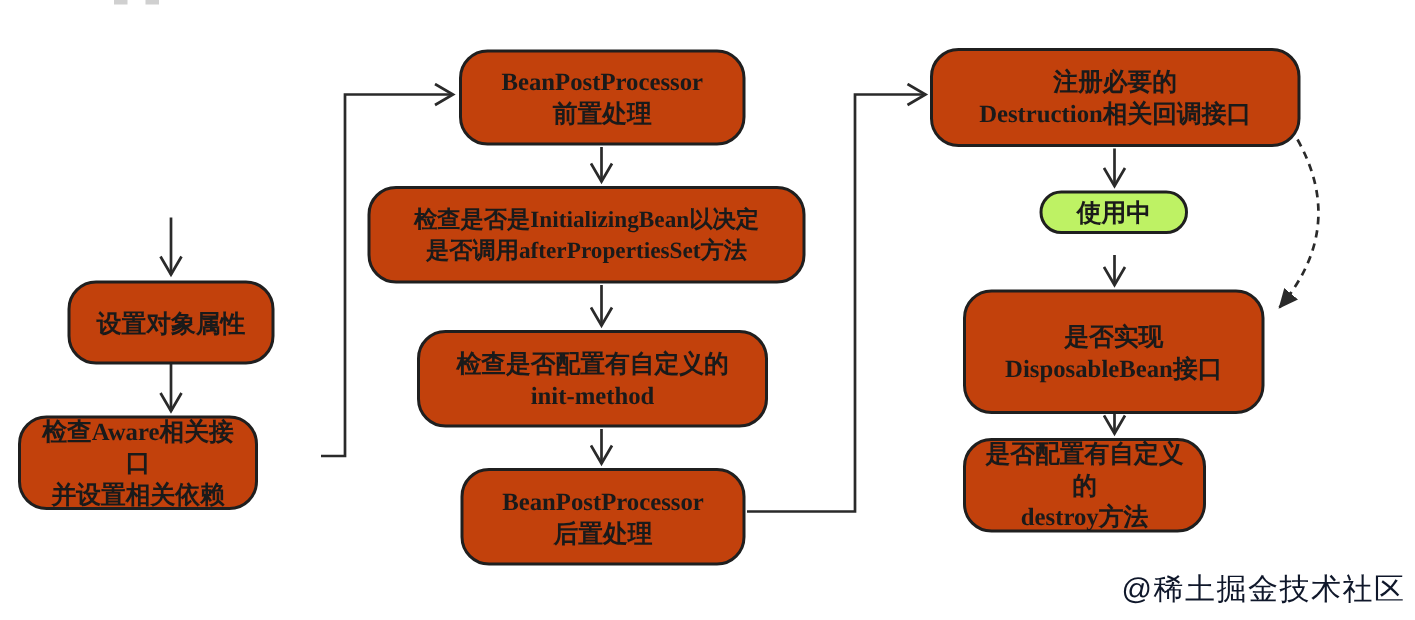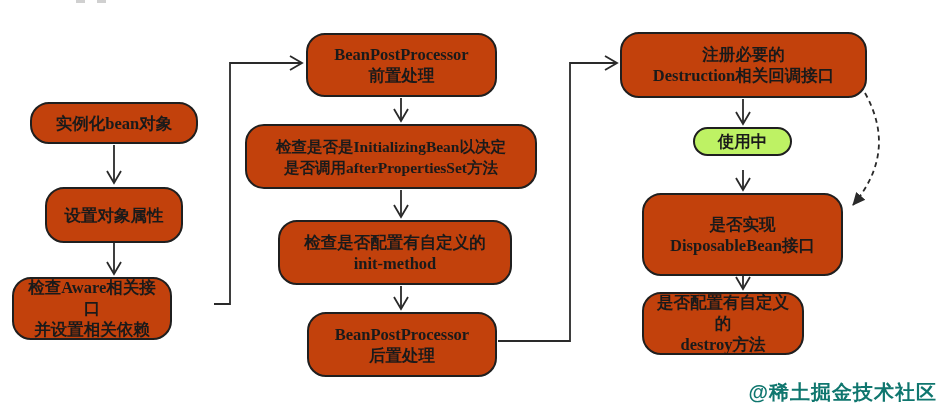--- a/index.html
+++ b/index.html
@@ -31,23 +31,22 @@
   #n-bpp-before{left:306px;top:33px;width:191px;height:64px;}
   #n-init-bean{left:245px;top:124px;width:292px;height:65px;font-size:15.5px;}
   #n-init-method{left:278px;top:220px;width:234px;height:65px;}
   #n-bpp-after{left:307px;top:312px;width:190px;height:65px;}
   #n-destruction{left:620px;top:32px;width:247px;height:66px;}
   #n-in-use{left:693px;top:127px;width:99px;height:29px;background:#bef264;border-width:2.5px;border-radius:21px;}
   #n-disposable{left:642px;top:193px;width:201px;height:83px;}
   #n-destroy{left:642px;top:292px;width:162px;height:63px;}
   .watermark{
     position:absolute;right:6px;bottom:7px;
-    color:#0f766e;font-size:20px;letter-spacing:1px;
+    color:#0f172a;font-size:20px;letter-spacing:1px;
     font-family:"Liberation Sans","DejaVu Sans",sans-serif;
-    font-weight:bold;
   }
   .artifact{position:absolute;background:#aaaaaa;opacity:.55;height:3px;width:9px;top:0;}
   .artifact.a1{left:76px;}
   .artifact.a2{left:97px;}
 </style>
 </head>
 <body>
 
 <div class="canvas">
 
@@ -68,21 +67,20 @@
       <path d="M401,190 L401,217" marker-end="url(#arrowOpen)"></path>
       <path d="M401,286 L401,309" marker-end="url(#arrowOpen)"></path>
       <path d="M498,341 L570,341 L570,63 L617,63" marker-end="url(#arrowOpen)"></path>
       <path d="M743,99 L743,124" marker-end="url(#arrowOpen)"></path>
       <path d="M743,170 L743,190" marker-end="url(#arrowOpen)"></path>
       <path d="M743,261 L743,289" marker-end="url(#arrowOpen)"></path>
       <path d="M865,93 Q898,152 853,205" stroke-dasharray="5 4" marker-end="url(#arrowSolid)"></path>
     </g>
   </svg>
 
-  <div class="node" id="n-instantiate">实例化bean对象</div>
   <div class="node" id="n-setprops">设置对象属性</div>
   <div class="node" id="n-aware">检查Aware相关接口
 并设置相关依赖</div>
 
   <div class="node" id="n-bpp-before">BeanPostProcessor
 前置处理</div>
   <div class="node" id="n-init-bean">检查是否是InitializingBean以决定
 是否调用afterPropertiesSet方法</div>
   <div class="node" id="n-init-method">检查是否配置有自定义的
 init-method</div>

